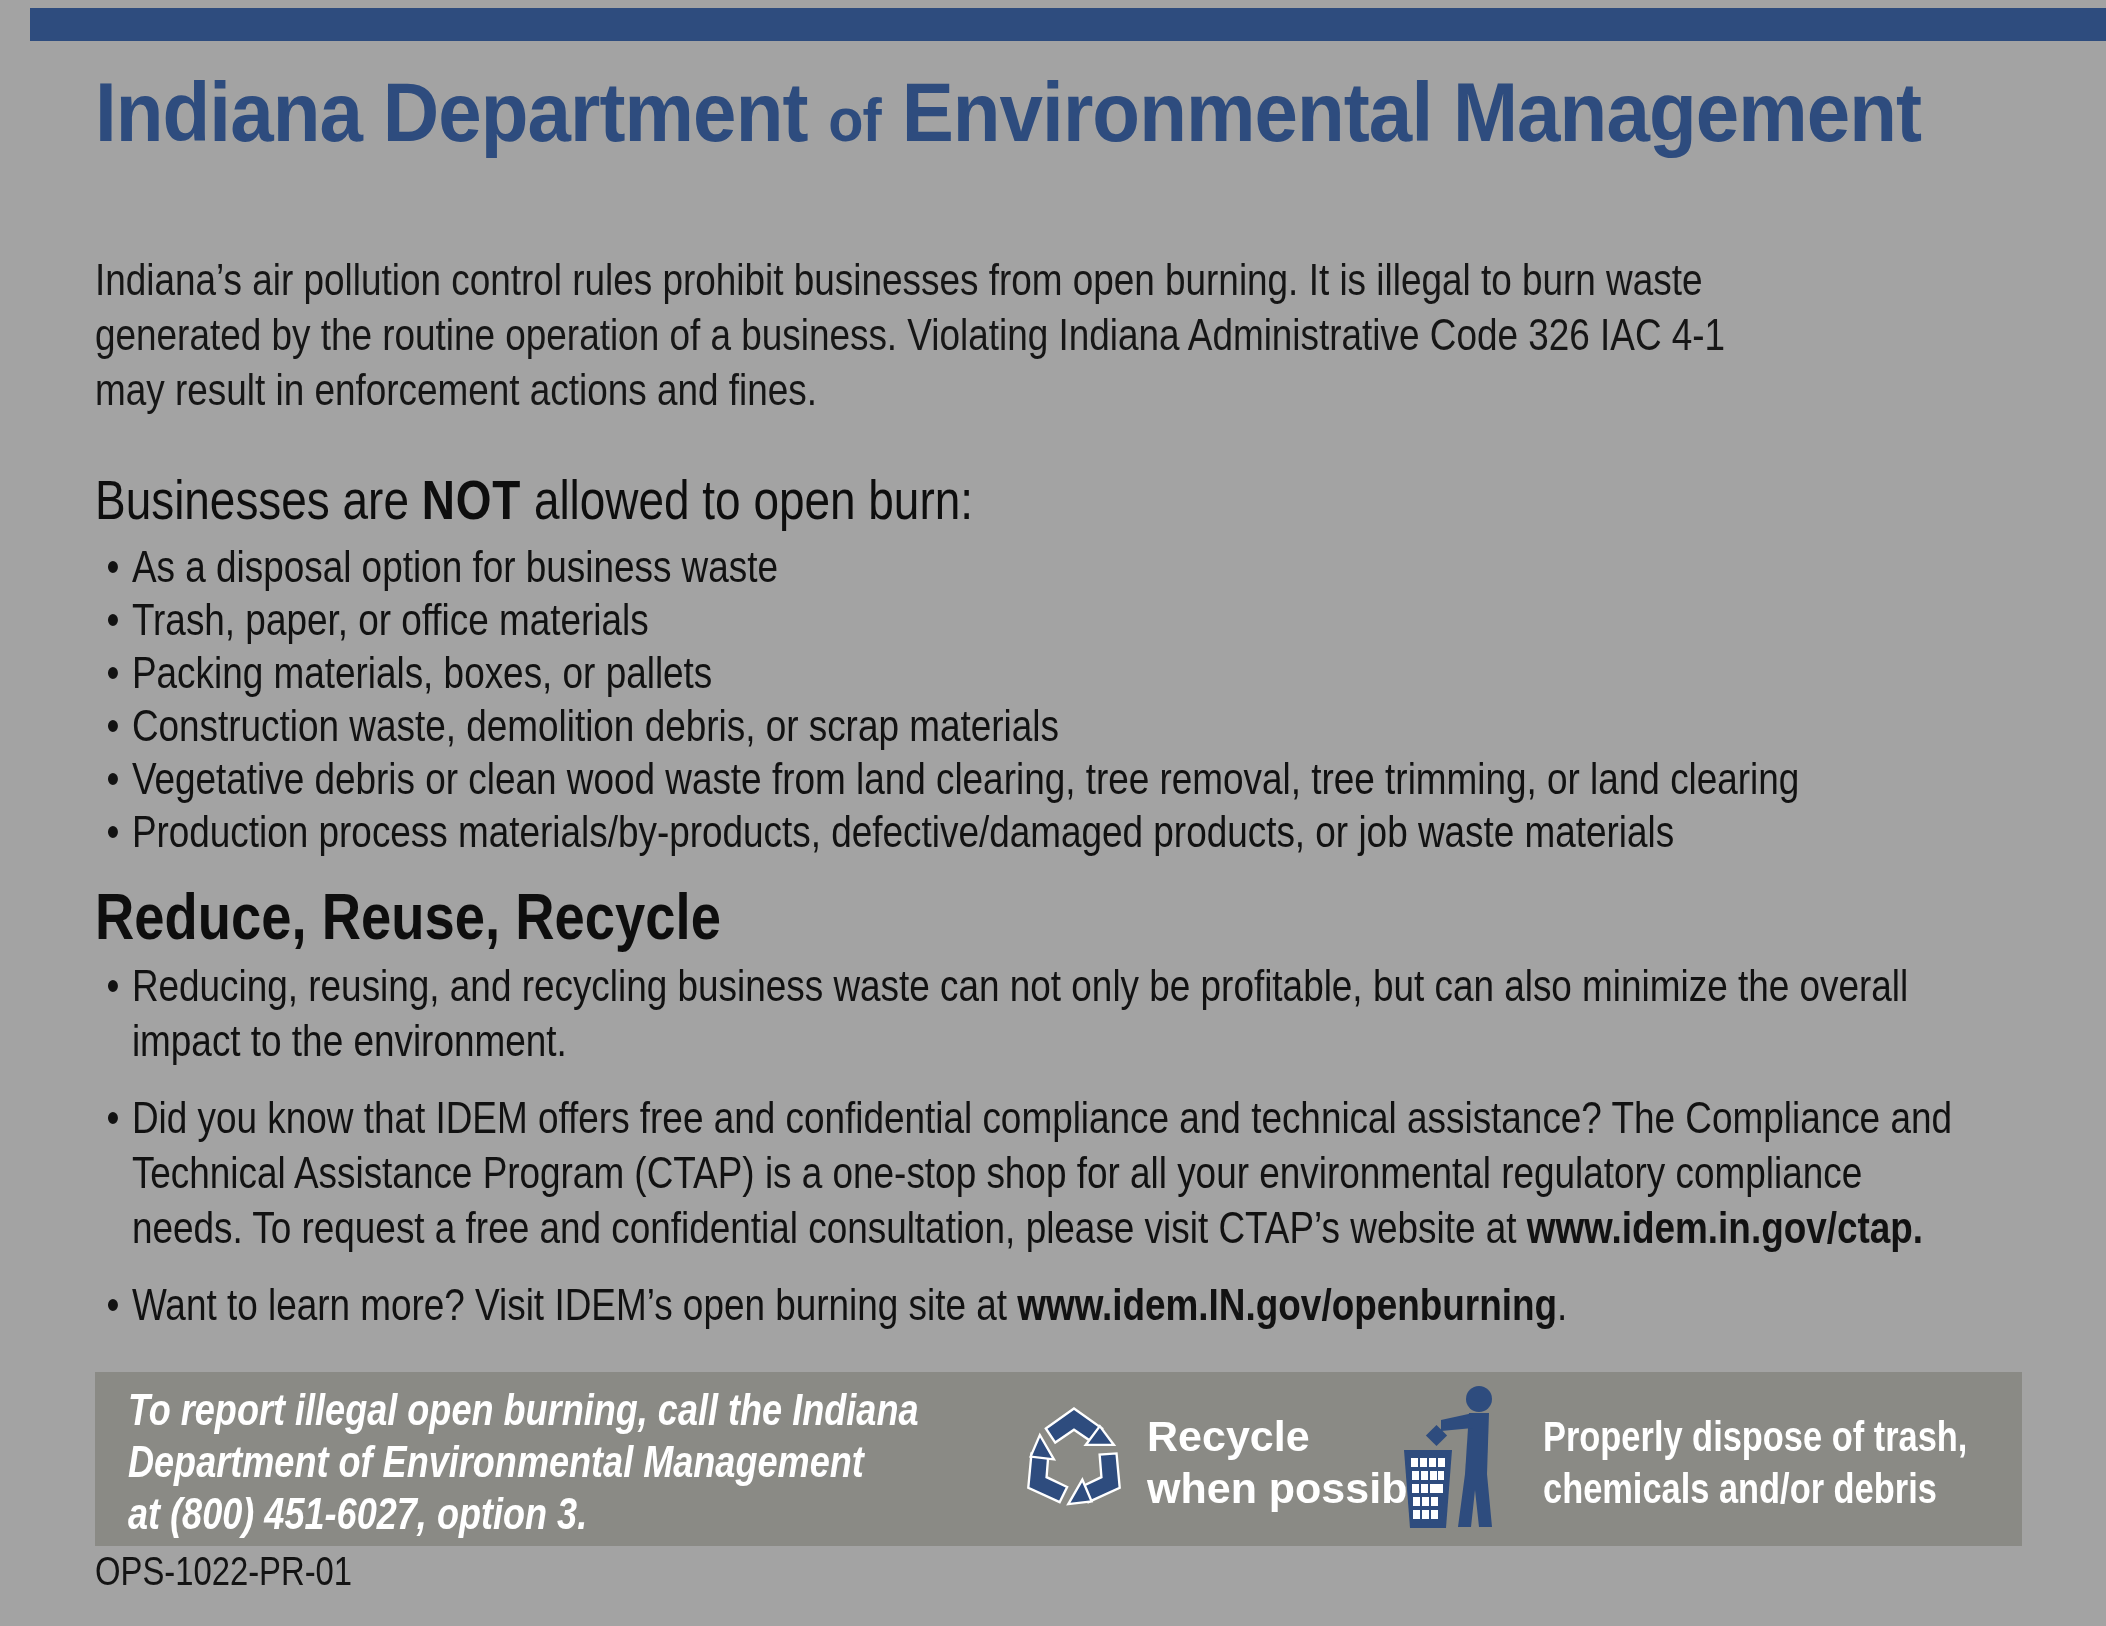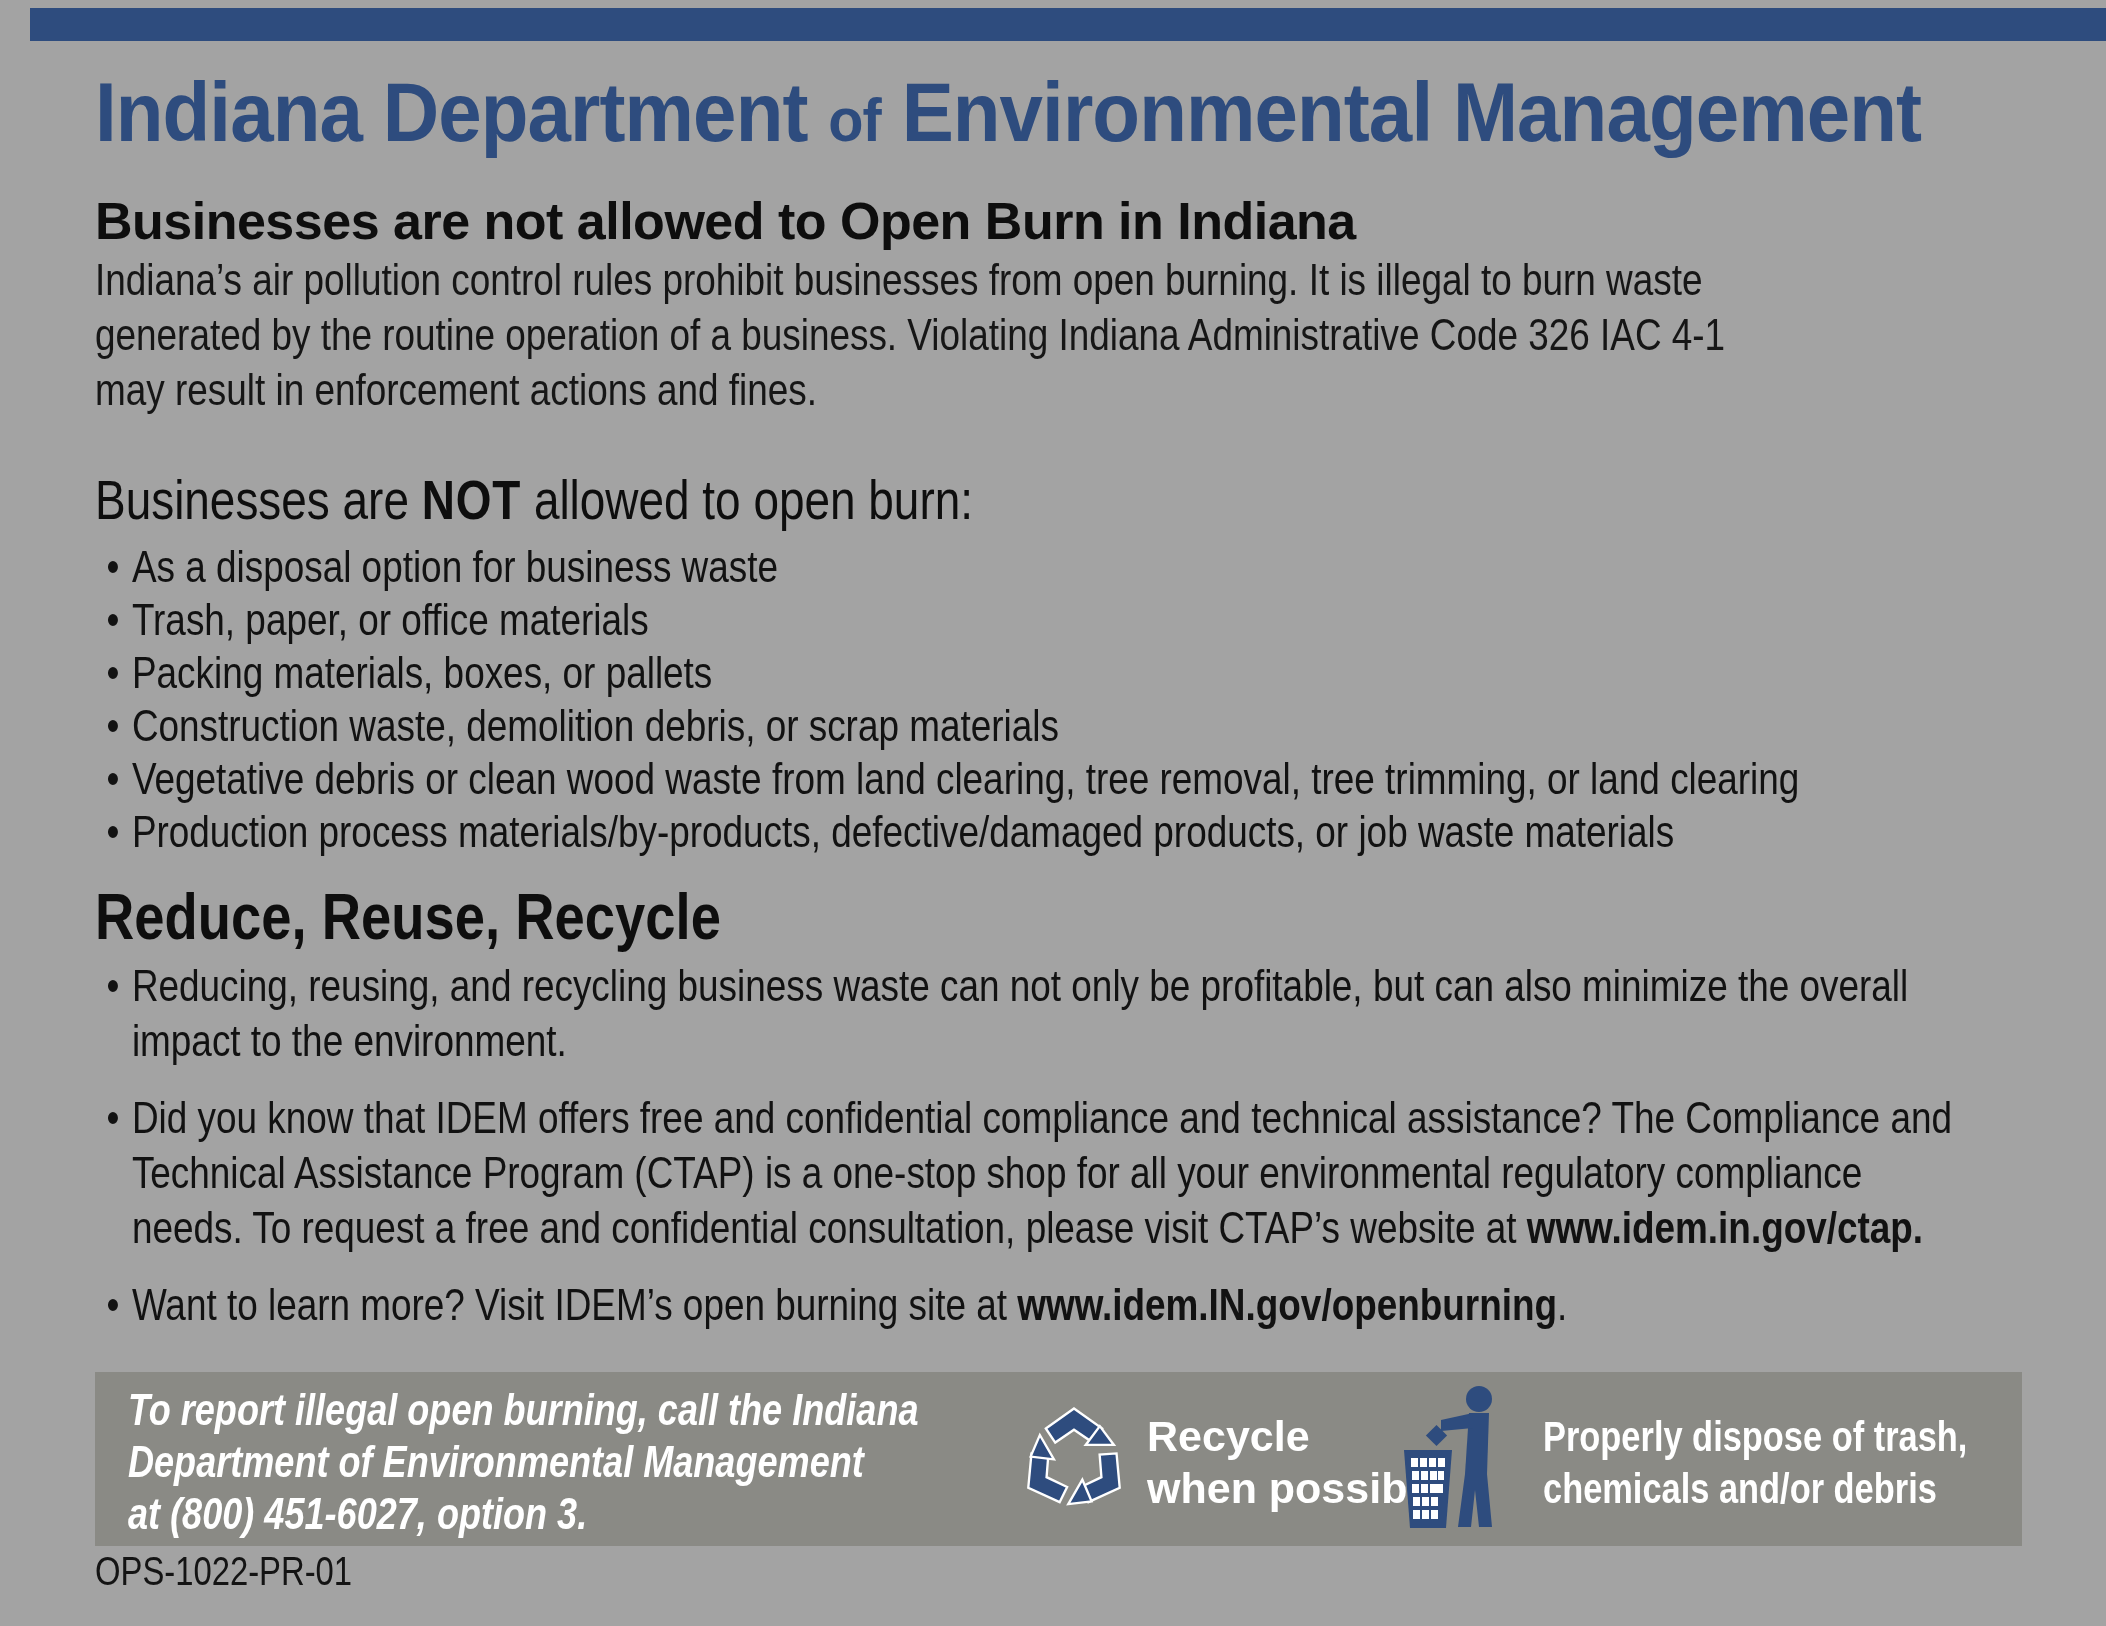--- a/index.html
+++ b/index.html
@@ -55,21 +55,20 @@
 </style>
 </head>
 <body>
 
 <div class="page">
 
   <div class="top-banner"></div>
 
   <h1 class="title"><span>Indiana Department </span><span class="of">of</span><span> Environmental Management</span></h1>
 
-  <h2 class="h2">Businesses are not allowed to Open Burn in Indiana</h2>
 
   <p class="intro-body">
     <span class="cx82 pre">Indiana’s air pollution control rules prohibit businesses from open burning. It is illegal to burn waste
 generated by the routine operation of a business. Violating Indiana Administrative Code 326 IAC 4-1
 may result in enforcement actions and fines.</span>
   </p>
 
   <h3 class="h3">
     <span class="cx82"><span>Businesses are </span><b>NOT</b><span> allowed to open burn:</span></span>
   </h3>

